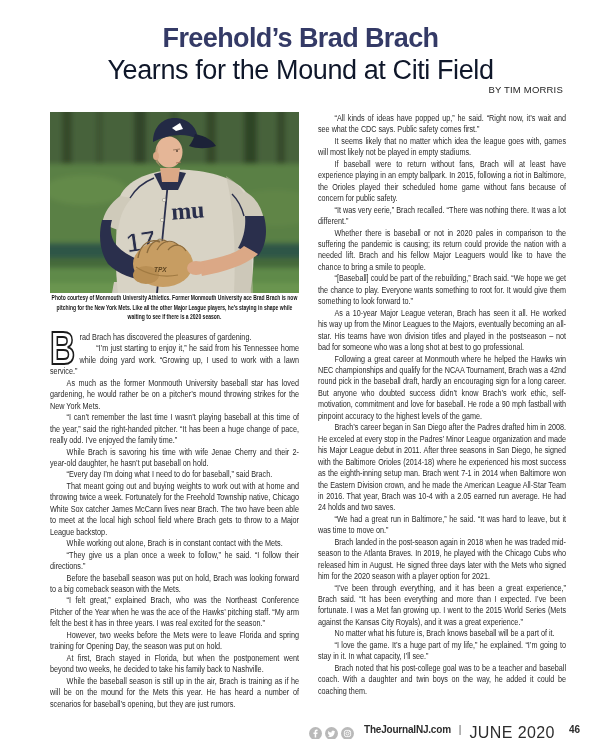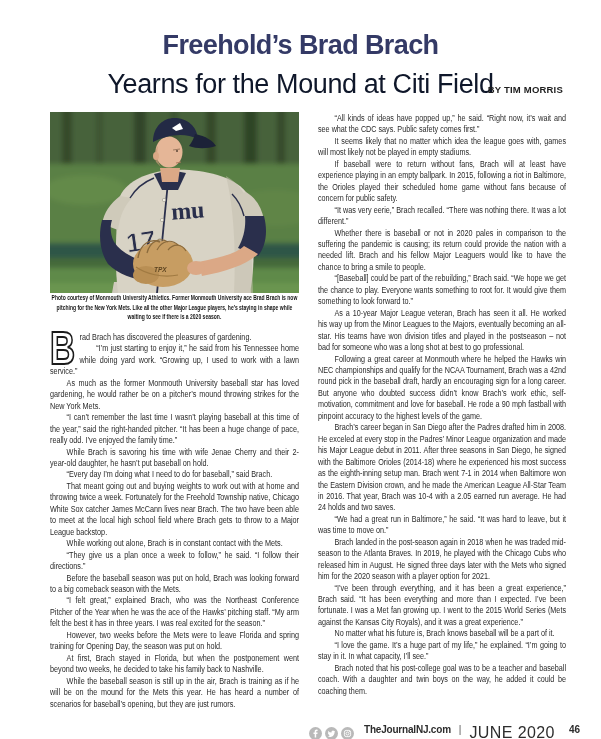--- a/index.html
+++ b/index.html
@@ -2,23 +2,23 @@
 <html><head>
 <meta charset="utf-8">
 <style>
   html,body{margin:0;padding:0;background:#ffffff;}
   body{width:601px;height:739px;position:relative;overflow:hidden;
        font-family:"Liberation Sans",sans-serif;color:#231f20;}
   .page{position:absolute;inset:0;background:#fff;}
 
   
   .header{position:absolute;top:22px;left:0;width:601px;text-align:center;}
-  .title{margin:8px;font-size:27px;font-weight:700;letter-spacing:-0.6px;color:#343a66;}
+  .title{margin:1px;font-size:27px;font-weight:700;letter-spacing:-0.6px;color:#343a66;}
   .subtitle{margin:1px 0 0 0;font-size:27px;font-weight:400;letter-spacing:-0.4px;color:#0f172a;}
-  .byline{position:absolute;top:84px;right:38px;font-size:9.5px;font-weight:700;
+  .byline{position:absolute;top:84px;right:38px;font-size:9.5px;font-weight:400;
           letter-spacing:0.2px;color:#1d1d1d;}
 
   
   .columns{position:absolute;top:112px;left:50px;width:516px;height:596px;
            display:flex;gap:19px;}
   .col{overflow:hidden;}
   .col-left{width:249px;height:596px;}
   .col-right{width:248px;height:596px;}
 
   

